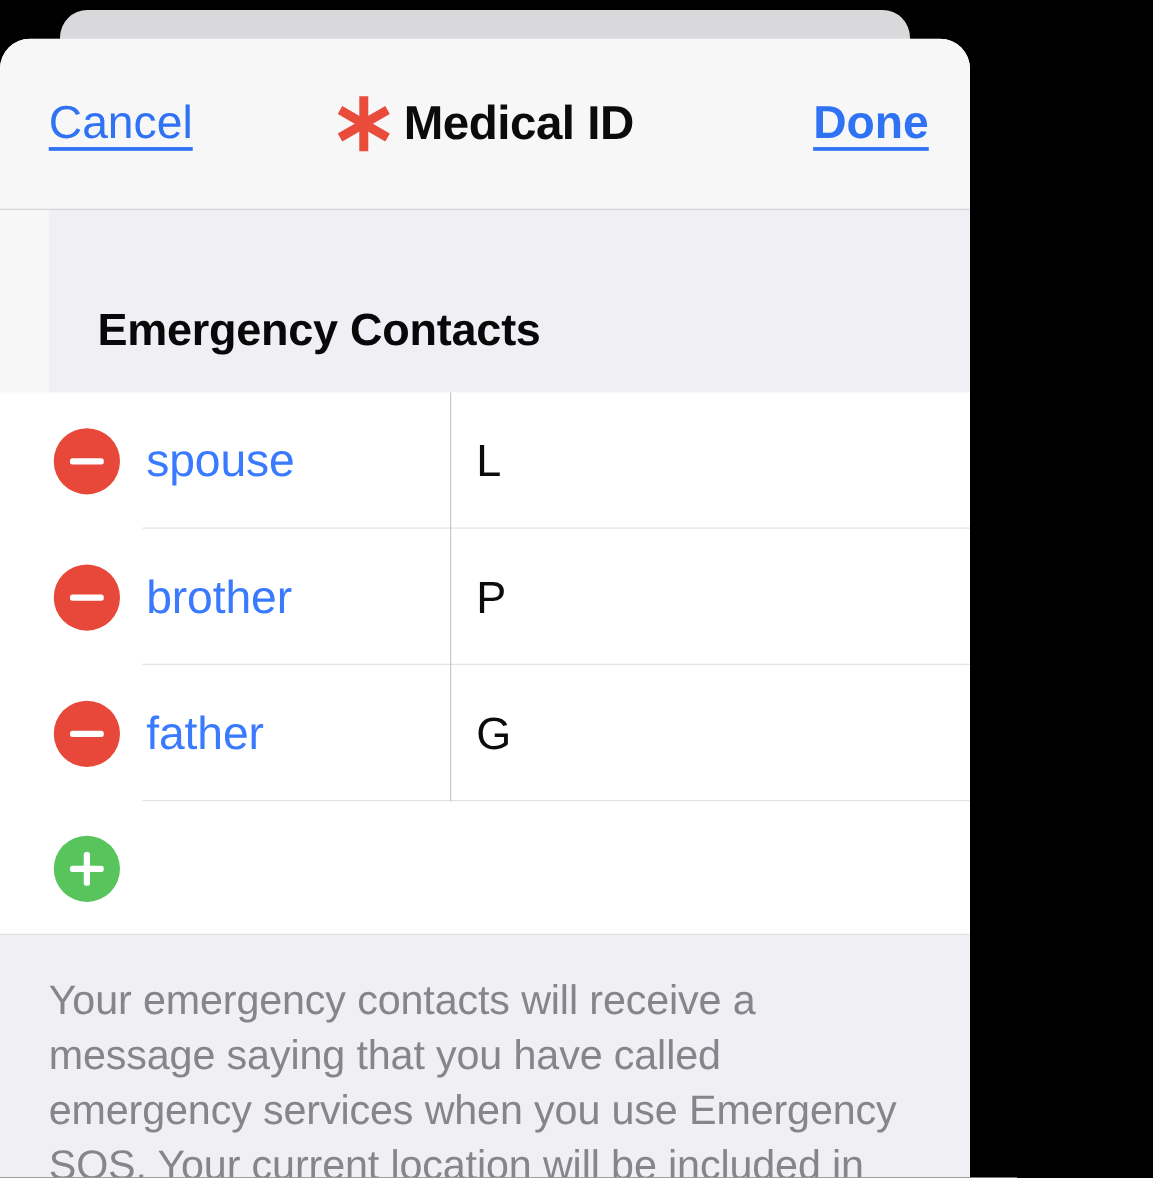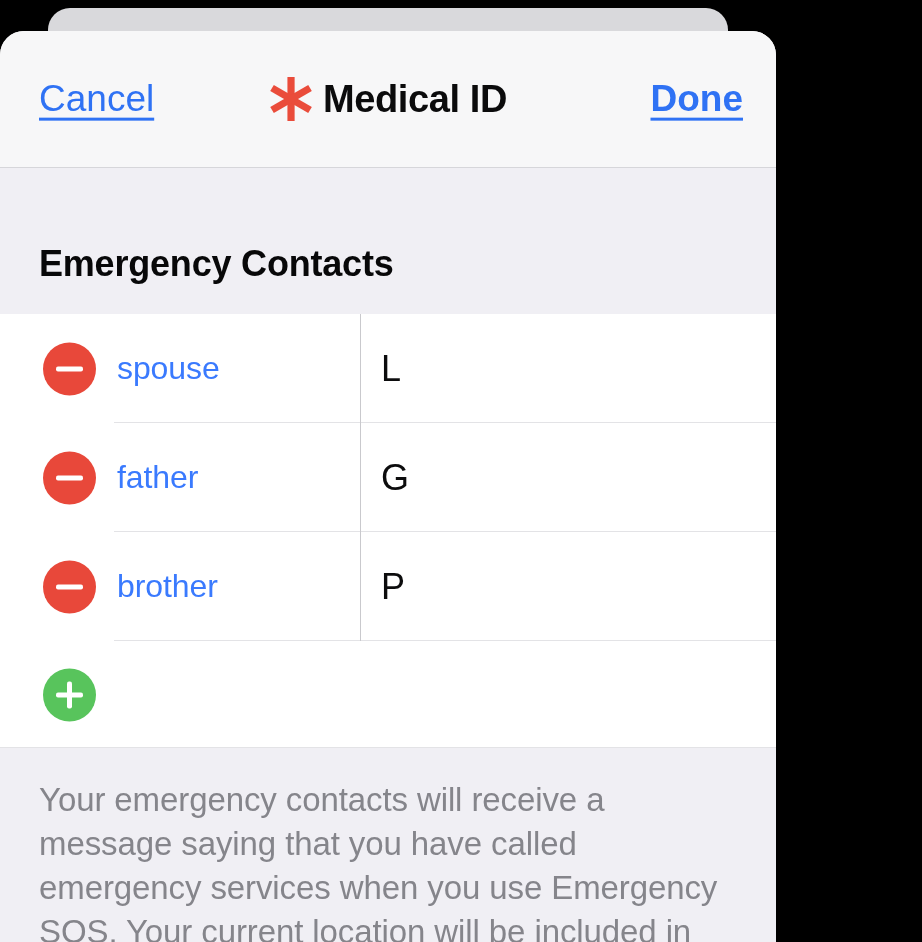--- a/index.html
+++ b/index.html
@@ -94,20 +94,21 @@
     letter-spacing: -0.4px;
   }
 
   .med-asterisk { width: 44px; height: 48px; display: block; flex: none; }
 
   
   .section-band {
     background: #f0eff4;
     height: 146px;
     position: relative;
+    margin-left: 39px;
   }
 
   .section-title {
     position: absolute;
     left: 39px;
     bottom: 29px;
     font-size: 36px;
     font-weight: 700;
     color: #080809;
     letter-spacing: -0.2px;
@@ -184,21 +185,21 @@
     position: absolute;
     width: 5px;
     height: 27px;
     background: #ffffff;
     border-radius: 2px;
   }
 
   .row-label {
     position: absolute;
     left: 117px;
-    font-size: 32px;
+    font-size: 37px;
     color: #3a7afe;
     letter-spacing: -0.1px;
     white-space: nowrap;
   }
 
   .row-value {
     position: absolute;
     left: 381px;
     font-size: 36px;
     color: #0c0c0d;
@@ -262,30 +263,30 @@
           <span class="bar-h"></span>
         </span>
         <span class="row-label">spouse</span>
         <span class="row-value">L</span>
       </div>
 
       <div class="row row-sep">
         <span class="badge remove">
           <span class="bar-h"></span>
         </span>
-        <span class="row-label">father</span>
-        <span class="row-value">G</span>
+        <span class="row-label">brother</span>
+        <span class="row-value">P</span>
       </div>
 
       <div class="row row-sep">
         <span class="badge remove">
           <span class="bar-h"></span>
         </span>
-        <span class="row-label">brother</span>
-        <span class="row-value">P</span>
+        <span class="row-label">father</span>
+        <span class="row-value">G</span>
       </div>
 
       <div class="row add-row full-sep">
         <span class="badge add">
           <span class="bar-h"></span>
           <span class="bar-v"></span>
         </span>
       </div>
     </div>
 

